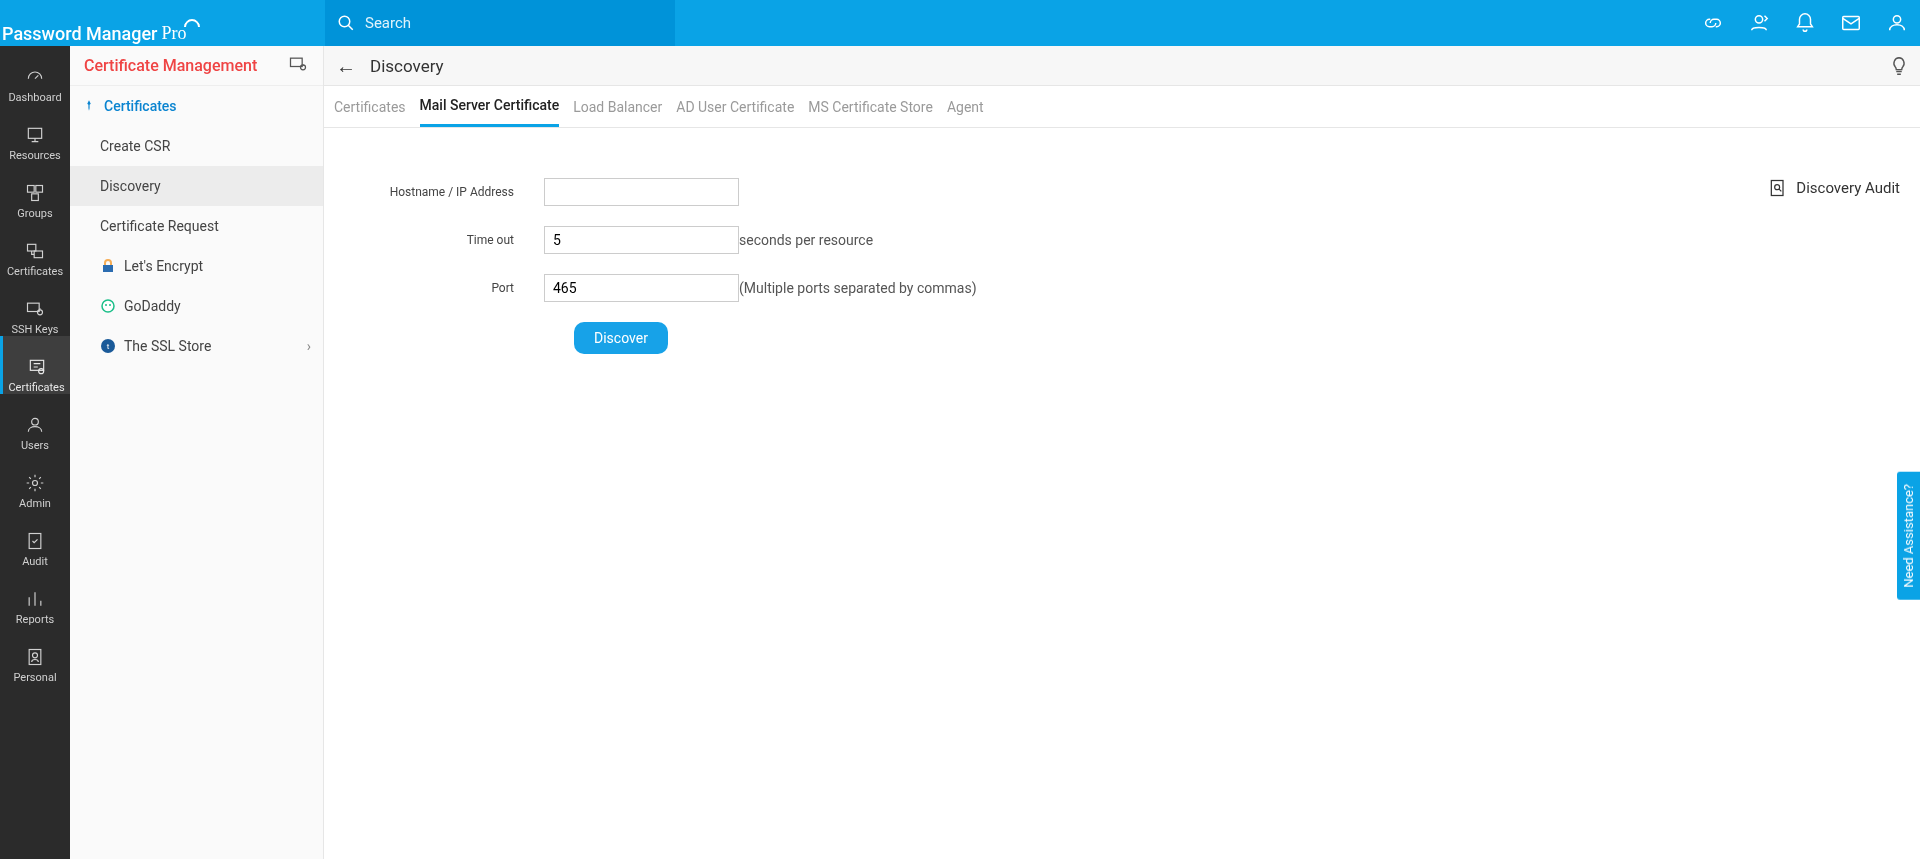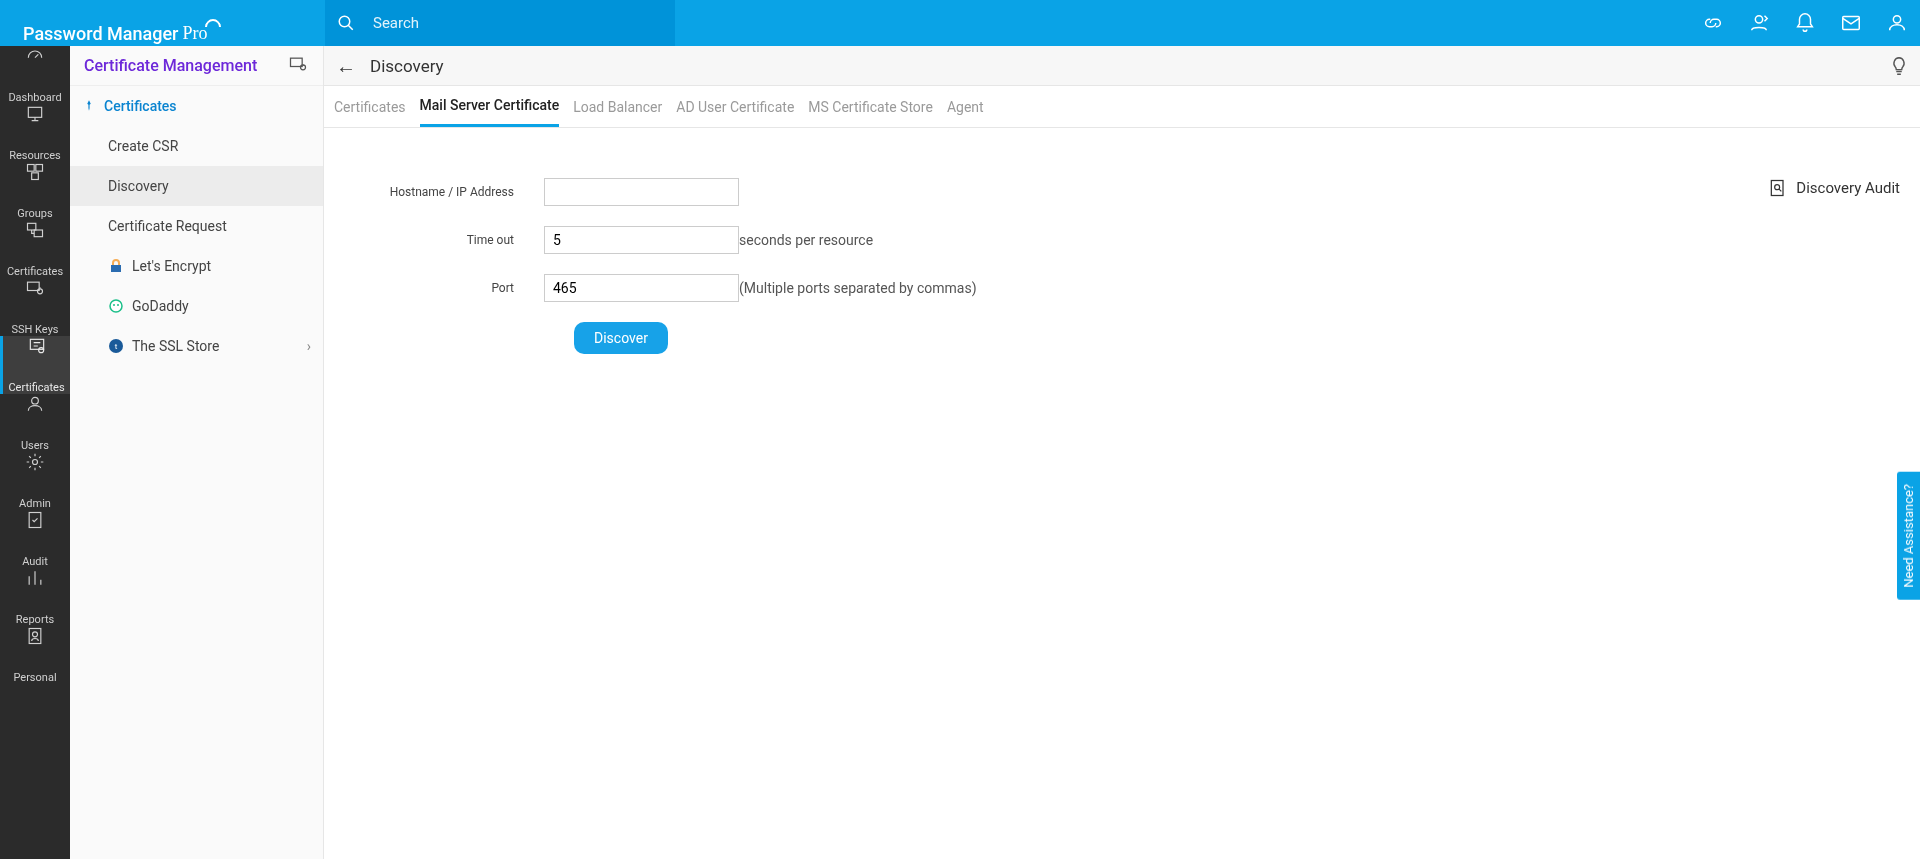--- a/index.html
+++ b/index.html
@@ -1,50 +1,50 @@
 <!DOCTYPE html>
 <html><head>
 <meta charset="utf-8">
 <style>
 * { margin: 0; padding: 0; box-sizing: border-box; font-family: -apple-system, BlinkMacSystemFont, "Segoe UI", Roboto, Arial, sans-serif; }
 body { display: flex; flex-direction: column; height: 859px; width: 1920px; overflow: hidden; background: #fff; }
 
 
 .top-header { height: 46px; background: #0aa3e6; display: flex; align-items: center; color: #fff; }
-.logo-area { width: 325px; display: flex; align-items: center; padding-left: 23px; margin-top: 20px; }
+.logo-area { width: 325px; display: flex; align-items: center; padding-left: 2px; margin-top: 20px; }
 .logo-text { font-size: 18px; font-weight: 500; display: flex; align-items: center; }
 .logo-text .pro { font-weight: 400; margin-left: 4px; position: relative; font-family: Liberation Serif, serif; }
 .logo-text .arc { width: 16px; height: 16px; border: 2px solid #fff; border-radius: 50%; border-bottom-color: transparent; border-left-color: transparent; display: inline-block; transform: rotate(-45deg); position: relative; top: -6px; left: -2px; }
 .search-area { width: 350px; height: 46px; background: #0093d9; display: flex; align-items: center; padding: 0 12px; }
-.search-area input { background: transparent; border: none; color: #fff; font-size: 15px; width: 100%; outline: none; margin-left: 18px; }
+.search-area input { background: transparent; border: none; color: #fff; font-size: 15px; width: 100%; outline: none; margin-left: 10px; }
 .search-area input::placeholder { color: #e0f3fb; }
 .search-ico { font-size: 18px; display: flex; align-items: center; }
 .header-right { margin-left: auto; display: flex; align-items: center; height: 46px; }
 .header-ico { width: 46px; height: 46px; display: flex; align-items: center; justify-content: center; cursor: pointer; }
 .header-ico svg { width: 22px; height: 22px; fill: none; stroke: #fff; stroke-width: 1.6; }
 
 
 .body-wrap { display: flex; flex: 1; overflow: hidden; }
 .left-rail { width: 70px; background: #2b2b2b; display: flex; flex-direction: column; }
-.rail-item { height: 58px; display: flex; flex-direction: column; align-items: center; justify-content: space-between; color: #d0d0d0; cursor: pointer; font-size: 11px; gap: 4px; }
+.rail-item { height: 58px; display: flex; flex-direction: column; align-items: center; justify-content: flex-end; color: #d0d0d0; cursor: pointer; font-size: 11px; gap: 4px; }
 .rail-item.active { background: #3e3e3e; border-left: 3px solid #0aa3e6; padding-left:0; box-sizing:border-box; }
 .rail-item svg { width: 24px; height: 20px; fill: none; stroke: #d0d0d0; stroke-width: 1.4; }
 .rail-item.active svg { stroke:#e8e8e8; }
 .rail-item.active { color:#e8e8e8; }
 
 .side-panel { width: 254px; background: #fafafa; border-right: 1px solid #e6e6e6; display: flex; flex-direction: column; }
 .side-header { height: 40px; padding: 0 14px; display: flex; align-items: center; justify-content: space-between; border-bottom:1px solid #eee; }
-.side-header h2 { font-size: 16px; font-weight: 500; color: #6d28d9; }
+.side-header h2 { font-size: 16px; font-weight: 500; color: #ef4444; }
 .side-header-ico svg { width:22px; height:20px; stroke:#555; fill:none; stroke-width:1.5; }
 .side-list { display: flex; flex-direction: column; }
 .side-item { height: 40px; display: flex; align-items: center; padding: 0 12px; font-size: 14px; color: #444; cursor: pointer; }
 .side-item.top { color:#0a84d0; font-weight:500; }
 .side-item.top .pin { width:14px;height:14px;fill:#0a84d0;margin-right:8px;}
 .side-item.selected { background: #ececec; }
-.side-item.sub { padding-left: 38px; }
+.side-item.sub { padding-left: 30px; }
 .side-item .mini-ico { width:16px;height:16px;margin-right:8px;display:inline-flex;align-items:center;justify-content:center;}
 .side-item .chev { margin-left:auto; color:#888; }
 
 .main { flex: 1; display: flex; flex-direction: column; background:#fff; }
 .main-header { height: 40px; display: flex; align-items: center; padding: 0 10px; border-bottom: 1px solid #e6e6e6; background:#f7f7f7; }
 .back-arrow { font-size: 20px; margin-right: 12px; cursor:pointer; width:24px; text-align:center; color:#333; }
 .main-title { font-size: 17px; color: #333; }
 .bulb { margin-left: auto; width:22px;height:22px; }
 .bulb svg{width:22px;height:22px;stroke:#555;fill:none;stroke-width:1.5;}
 

